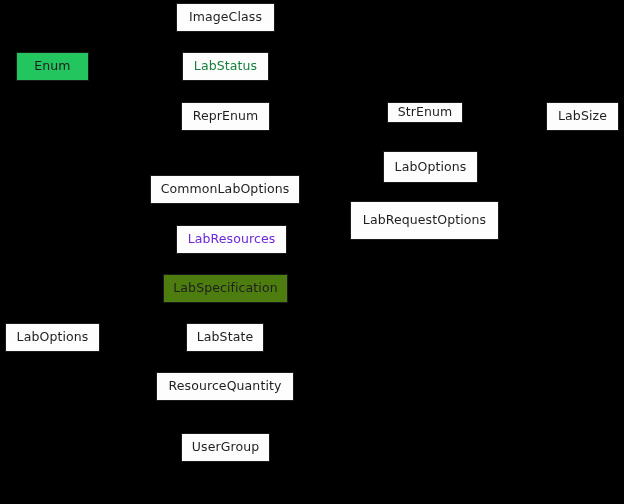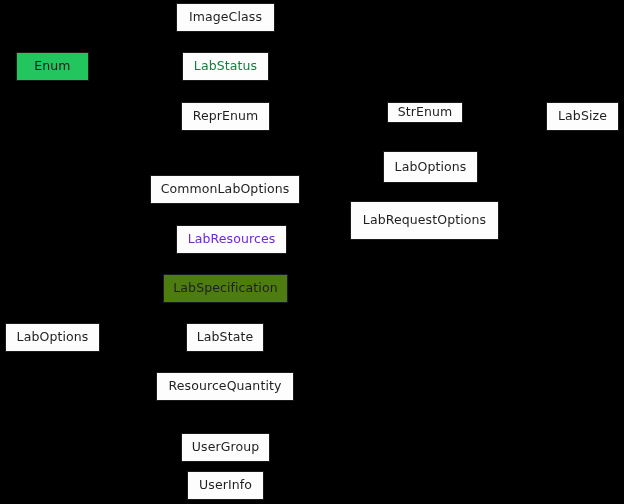--- a/index.html
+++ b/index.html
@@ -98,16 +98,13 @@
     </div>
     <div class="node" style="left: 186px; top: 323px; width: 78px; height: 29px; background: rgb(253, 253, 253); border-color: rgb(26, 26, 26); color: rgb(31, 31, 31);">
       <span>LabState</span>
     </div>
     <div class="node" style="left: 156px; top: 372px; width: 138px; height: 29px; background: rgb(253, 253, 253); border-color: rgb(26, 26, 26); color: rgb(31, 31, 31);">
       <span>ResourceQuantity</span>
     </div>
     <div class="node" style="left: 181px; top: 433px; width: 89px; height: 29px; background: rgb(253, 253, 253); border-color: rgb(26, 26, 26); color: rgb(31, 31, 31);">
       <span>UserGroup</span>
     </div>
-    <div class="node" style="left: 187px; top: 471px; width: 77px; height: 29px; background: rgb(253, 253, 253); border-color: rgb(26, 26, 26); color: rgb(31, 31, 31);">
-      <span>UserInfo</span>
-    </div>
   </div>
 
 </body></html>

